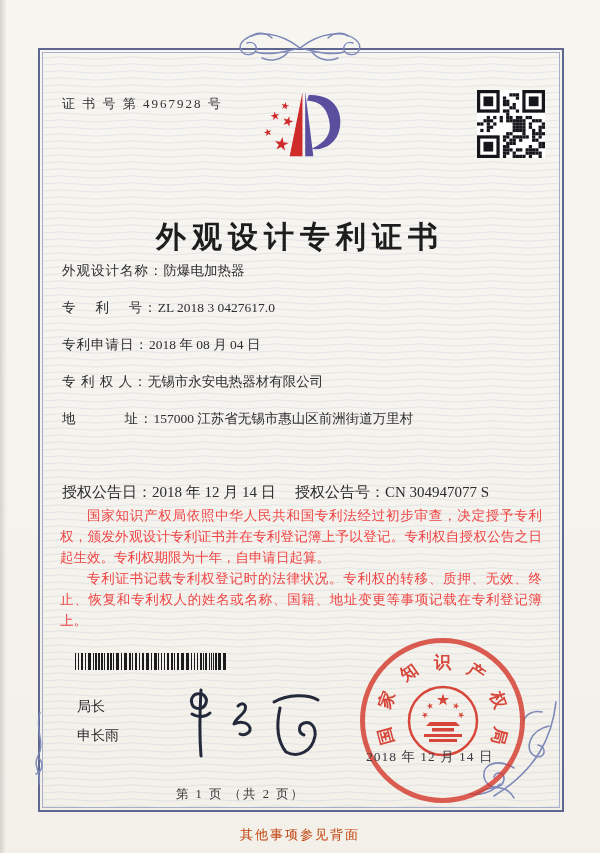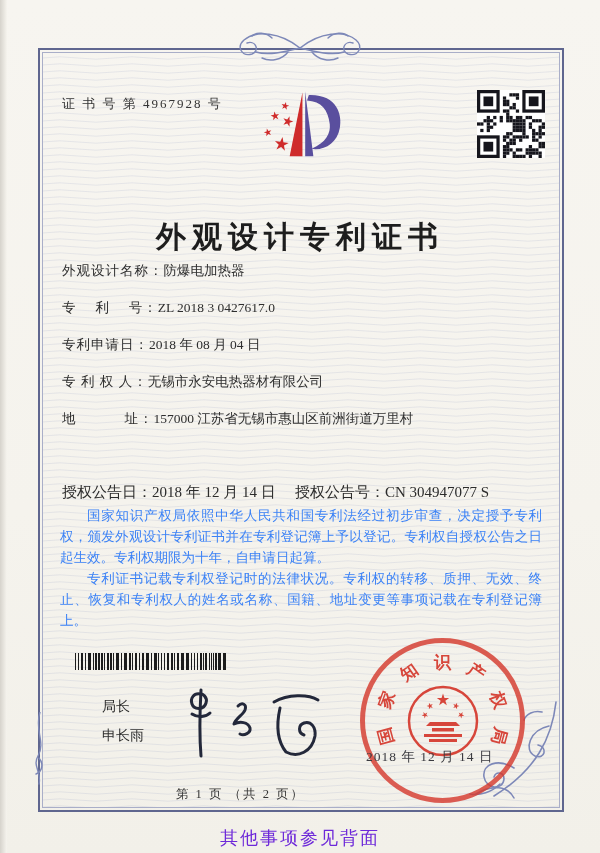--- a/index.html
+++ b/index.html
@@ -27,37 +27,37 @@
     font-size:30px;font-weight:700;letter-spacing:6px;color:#1d1d1d;margin-top:32px;}
   
   .fields{position:absolute;left:62px;top:252px;width:480px;font-size:13.5px;color:#2e2e2e;}
   .field-row{height:37px;line-height:37px;white-space:nowrap;}
   .field-row .lbl{letter-spacing:1px;}
   .grant-row{position:absolute;left:62px;top:474px;width:480px;height:37px;line-height:37px;
     font-size:15px;white-space:nowrap;}
   .grant-no{position:absolute;left:233px;top:0;}
   
   .paras{position:absolute;left:60px;top:505px;width:482px;font-size:13.5px;
-    line-height:21px;text-align:justify;color:#3b82f6;}
+    line-height:21px;text-align:justify;color:#ef4444;}
   .paras p{text-indent:2em;}
   
   .barcode{position:absolute;left:75px;top:653px;width:152px;height:17px;}
-  .director{position:absolute;left:77px;top:692px;font-size:14px;line-height:29px;color:#2e2e2e;margin-left:25px;}
+  .director{position:absolute;left:77px;top:692px;font-size:14px;line-height:29px;color:#2e2e2e;}
   .signature{position:absolute;left:170px;top:684px;width:160px;height:80px;}
   .seal{position:absolute;left:360px;top:638px;width:165px;height:165px;
     border:5px solid rgba(213,58,46,.88);border-radius:50%;opacity:.93;}
   .seal span{position:absolute;font-size:17px;font-weight:700;color:#d53a2e;
     font-family:"Liberation Serif","DejaVu Serif",serif;}
   .emblem{position:absolute;left:50%;top:50%;transform:translate(-50%,-50%);}
   .seal-date{position:absolute;left:366px;top:748px;font-size:13.5px;color:#3a3a40;
     letter-spacing:1px;z-index:5;}
   .page-info{position:absolute;left:0;top:786px;width:481px;text-align:center;
     font-size:12.5px;letter-spacing:2px;color:#333;}
   .footer-note{position:absolute;left:0;top:826px;width:600px;text-align:center;
-    font-size:18px;letter-spacing:2px;color:#6d28d9;}
+    font-size:13px;letter-spacing:2px;color:#c2410c;}
   
   .orn-top{position:absolute;left:208px;top:26px;width:184px;height:44px;}
   .orn-br{position:absolute;left:452px;top:698px;width:108px;height:110px;}
   .orn-bl{position:absolute;left:30px;top:712px;width:22px;height:78px;}
 </style>
 </head>
 <body>
 
 <div class="scan-edge-left"></div>
 

